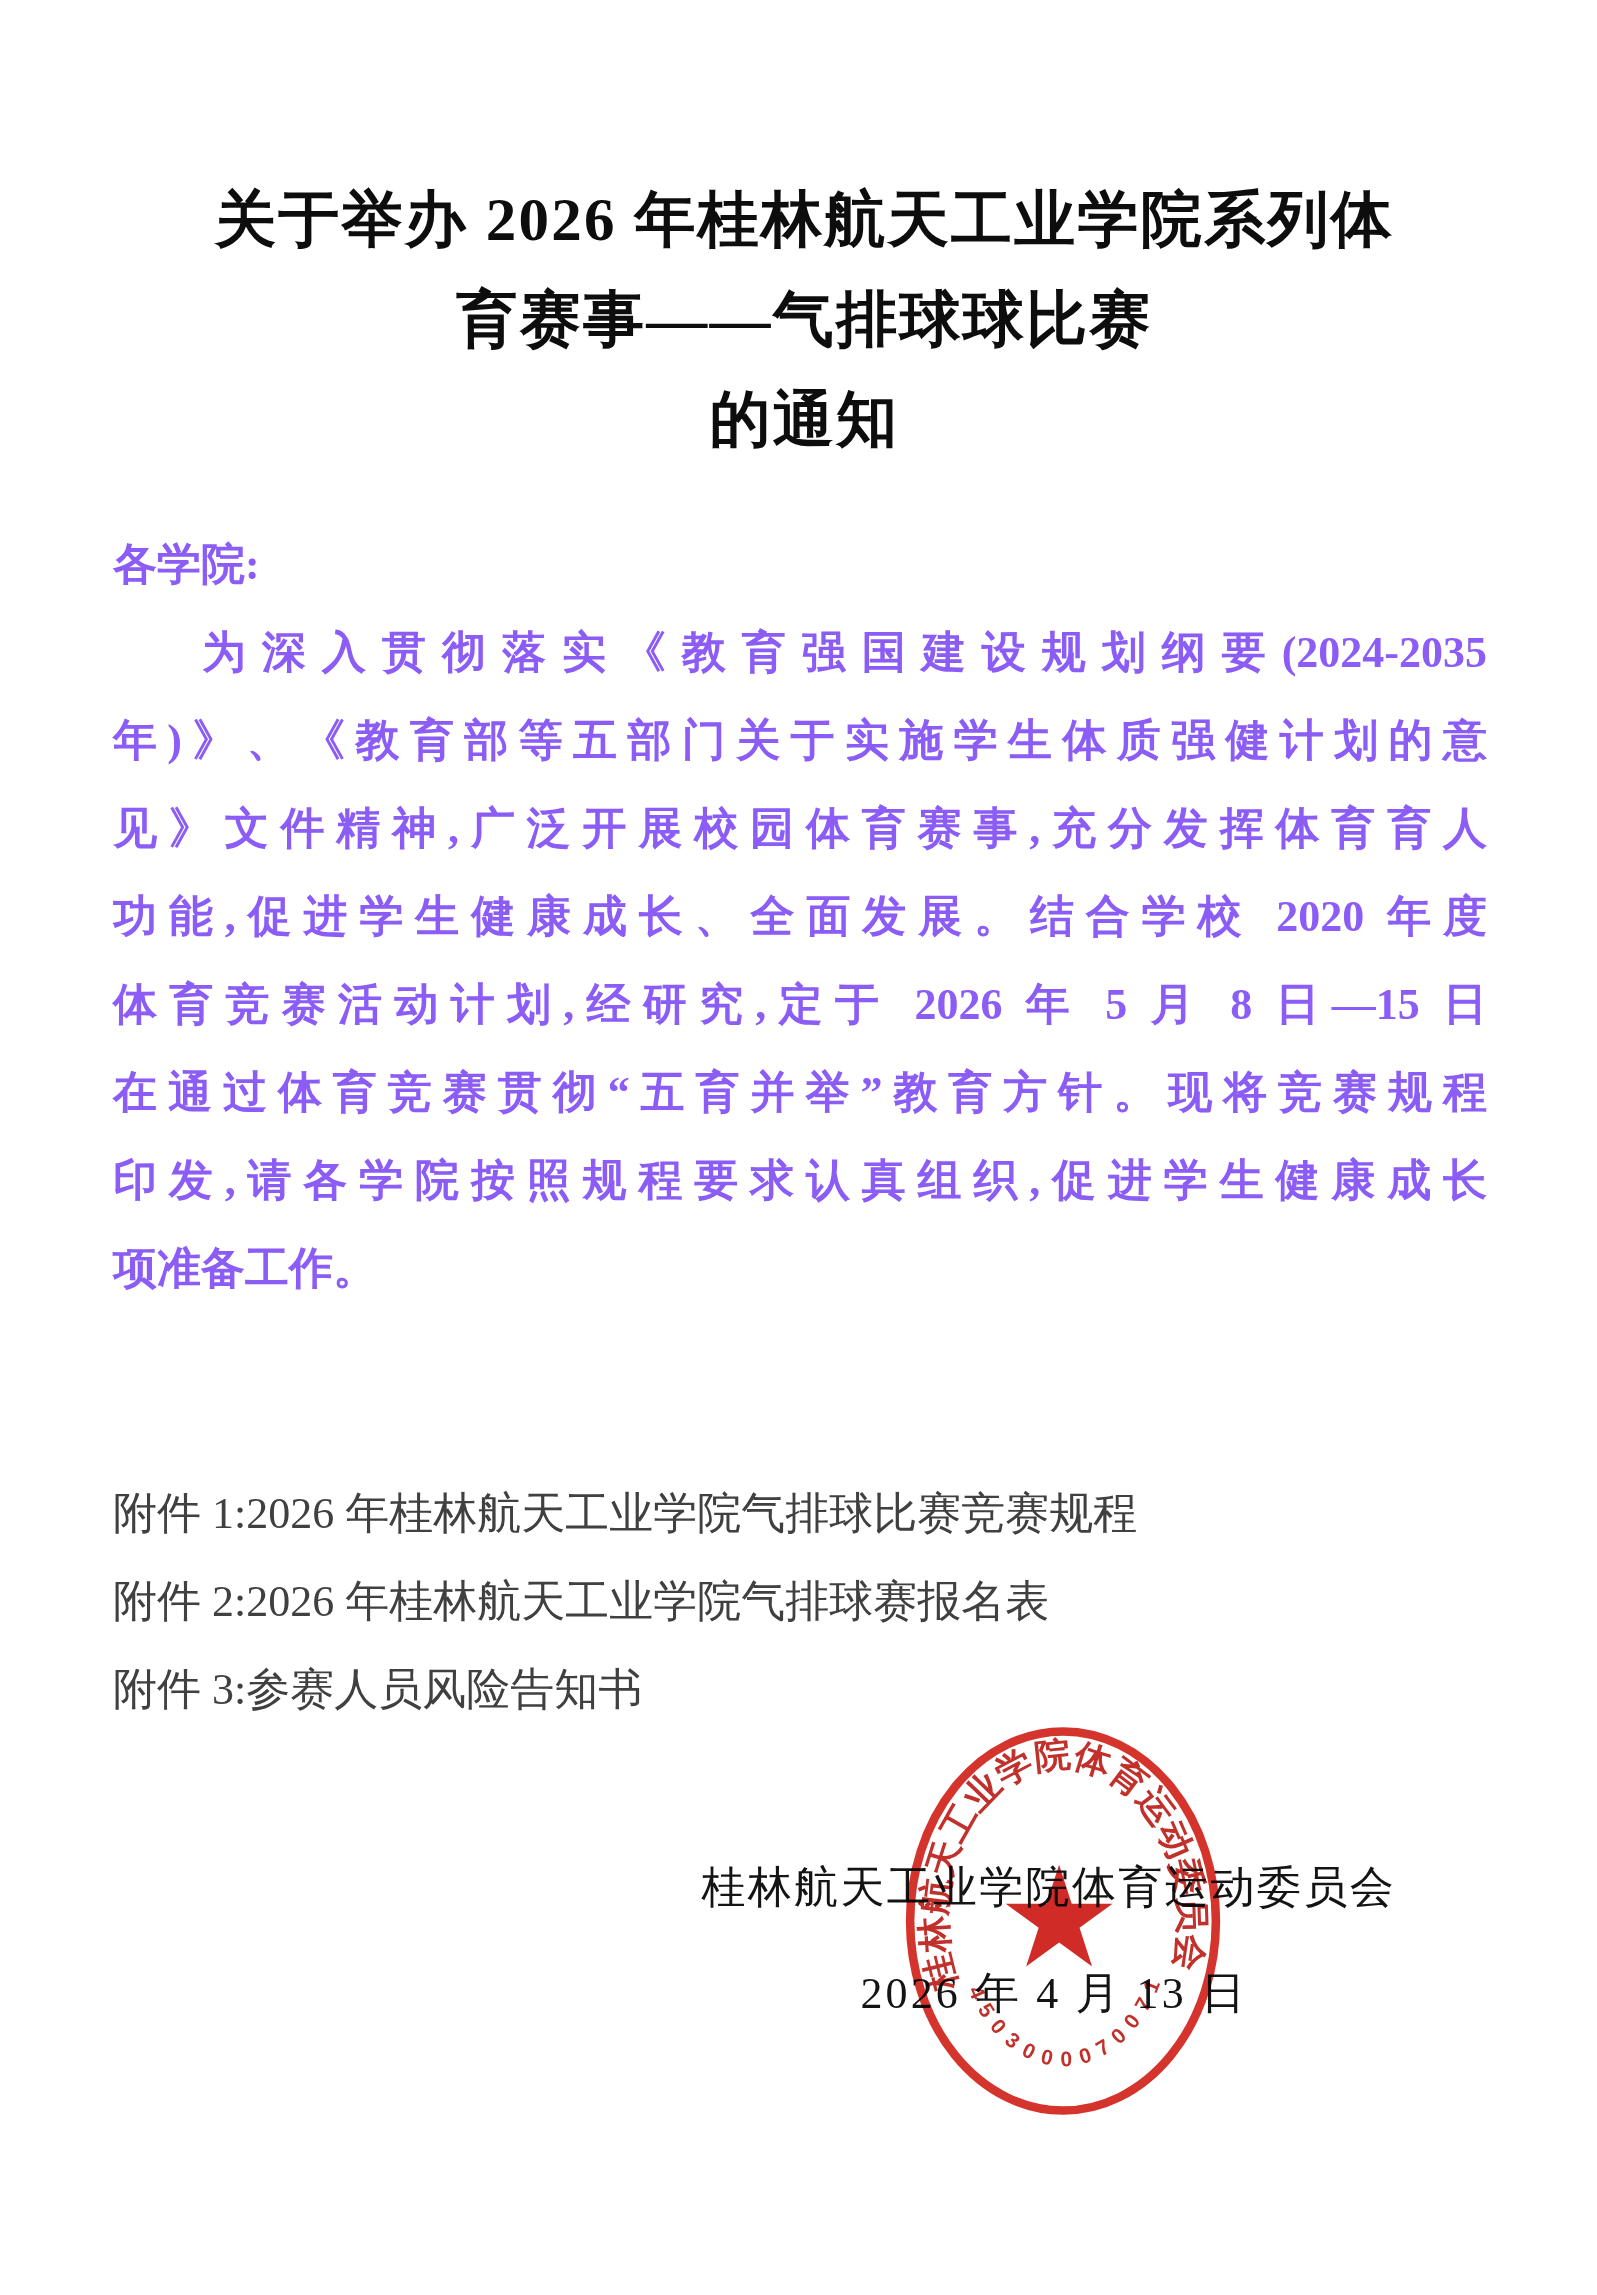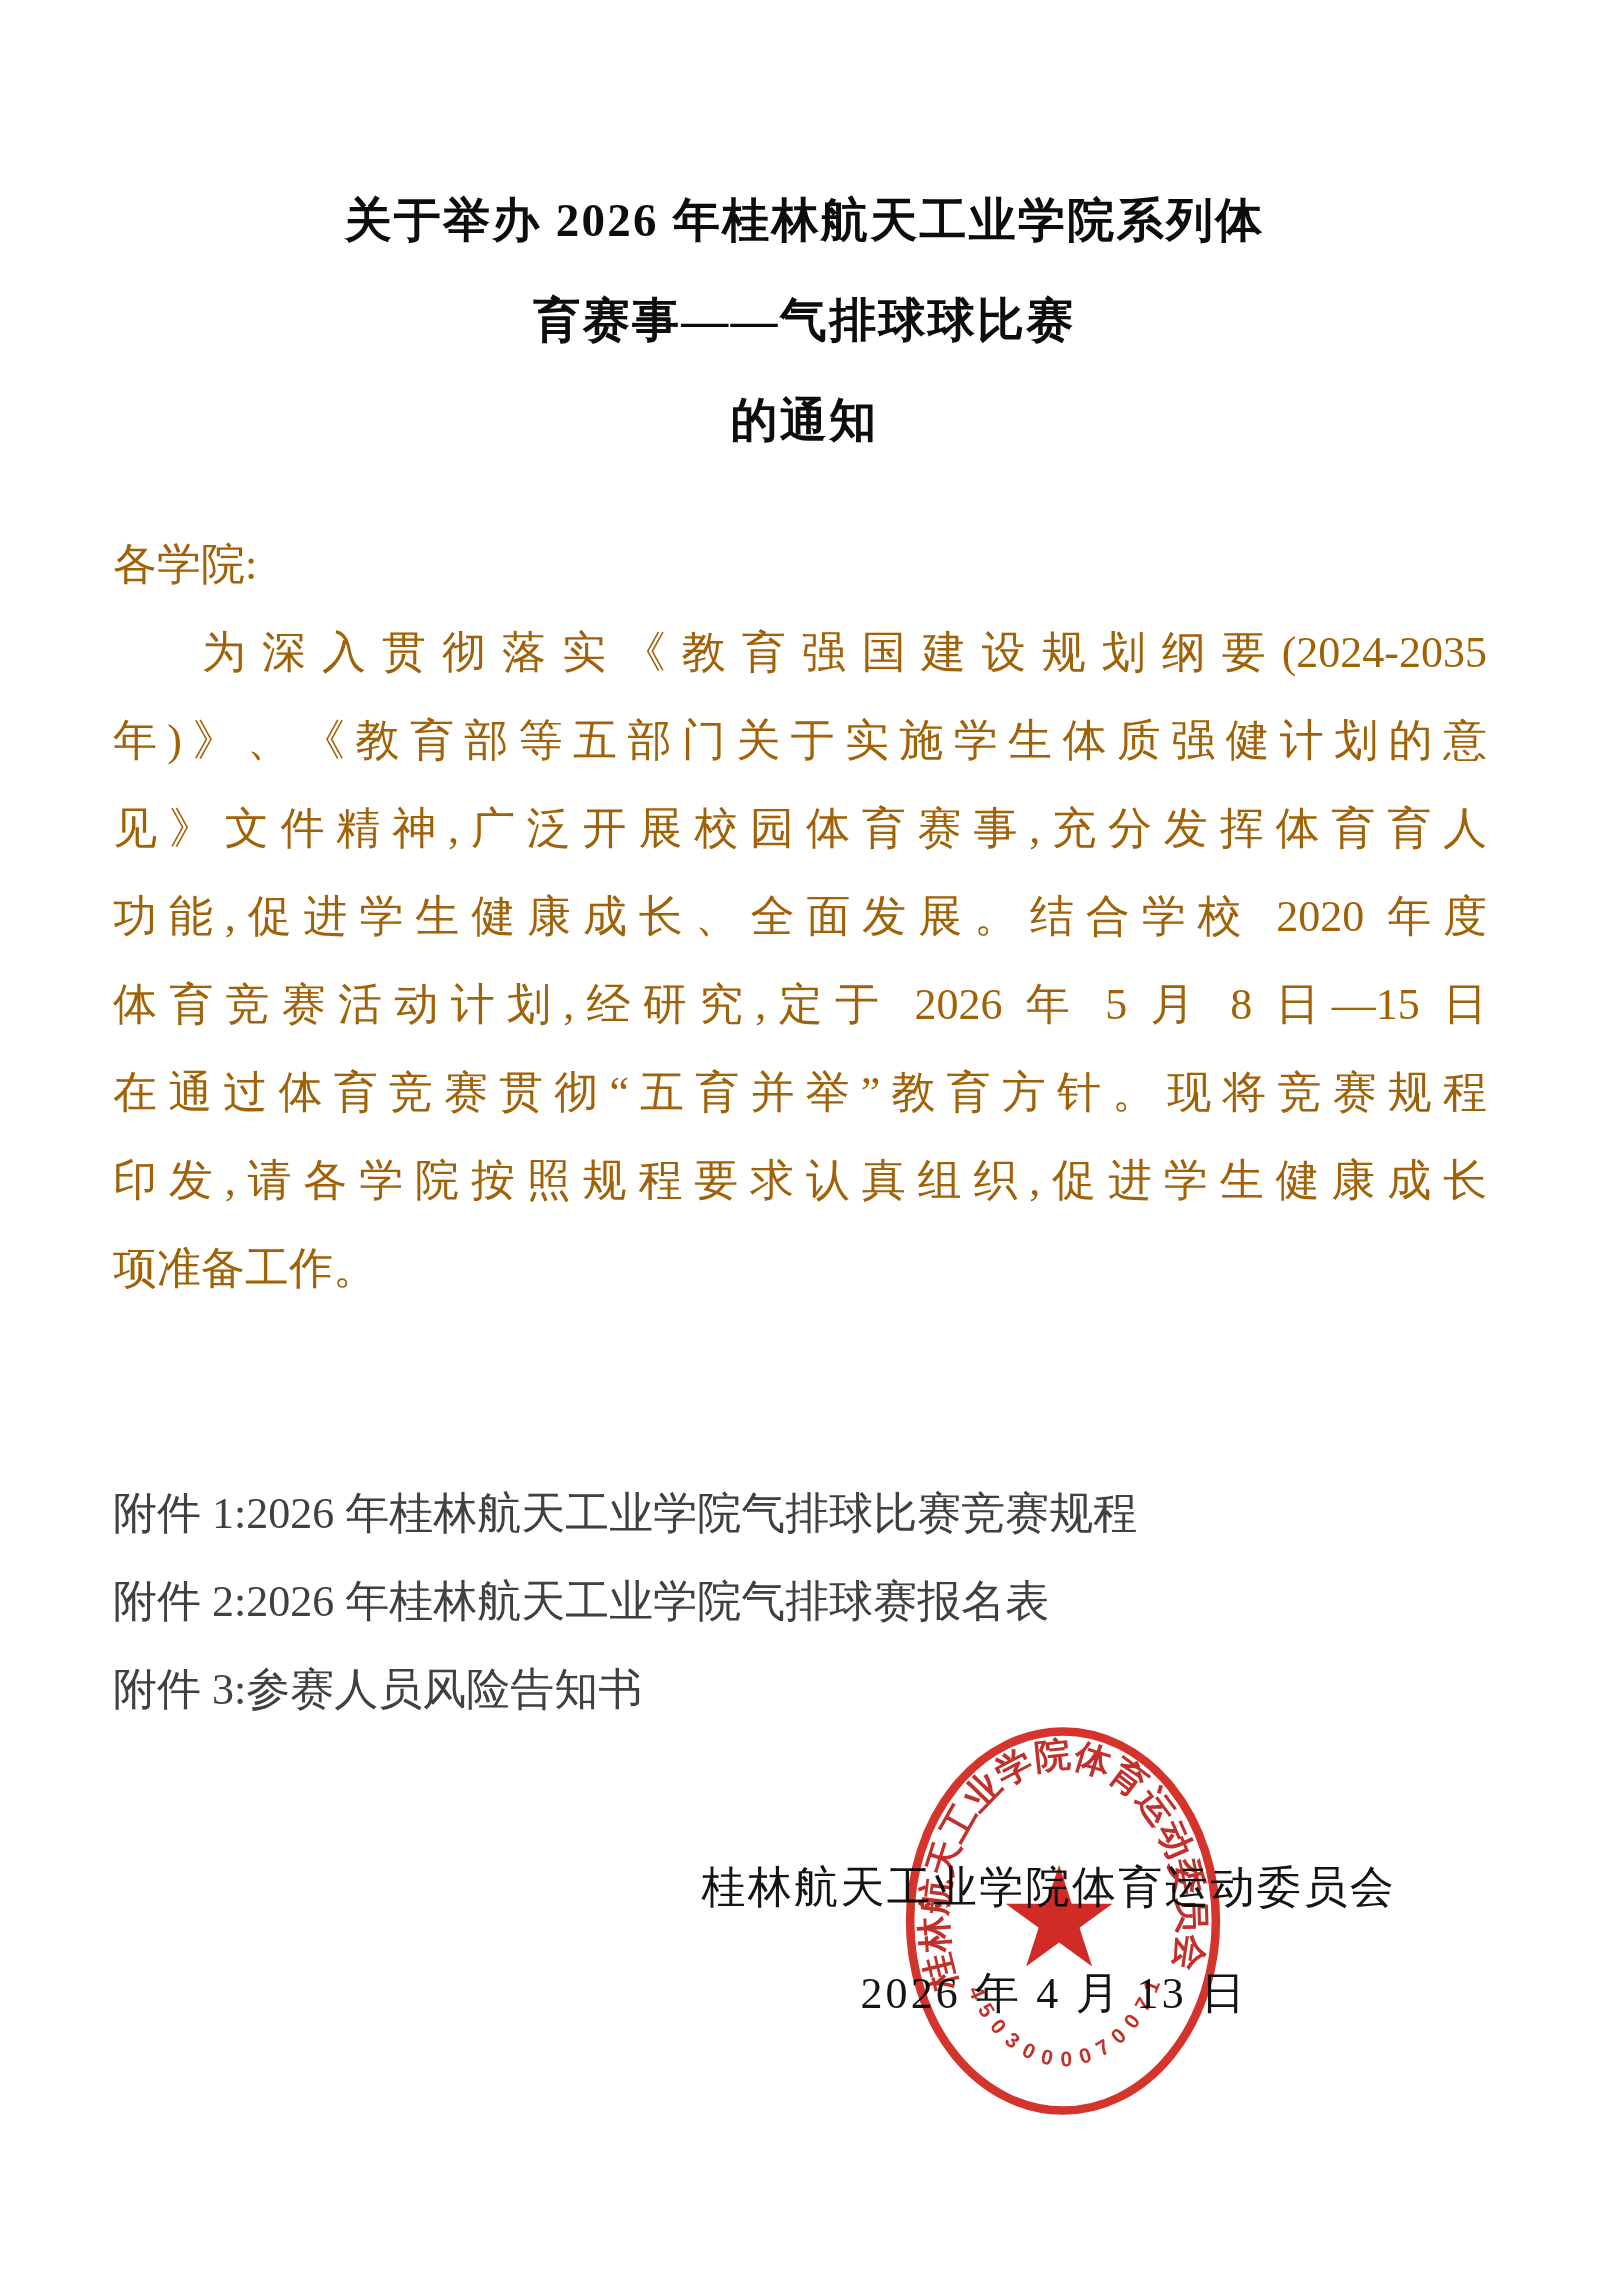--- a/index.html
+++ b/index.html
@@ -9,31 +9,32 @@
     font-family:"Liberation Serif","DejaVu Serif",serif;
     color:#121212;
     position:relative;
     overflow:hidden;
   }
   .page{position:absolute;inset:0;}
   
   .title{
     position:absolute;top:170px;left:0;right:0;
     text-align:center;
-    font-size:47px;font-weight:bold;
+    font-size:61px;font-weight:bold;
     line-height:100px;
     letter-spacing:2.3px;
     color:#0d0d0d;
     padding-left:12px;
   }
   
   .bodyblock{
     position:absolute;top:521px;left:113px;width:1374px;
     font-size:44px;line-height:88px;
-    color:#a16207;
+    color:#8b5cf6;
+    font-weight:bold;
   }
   .line{height:88px;white-space:nowrap;}
   .line.j{
     white-space:normal;
     text-align:justify;
     text-align-last:justify;
     -moz-text-align-last:justify;
   }
   .line.indent{padding-left:89px;box-sizing:border-box;}
   

